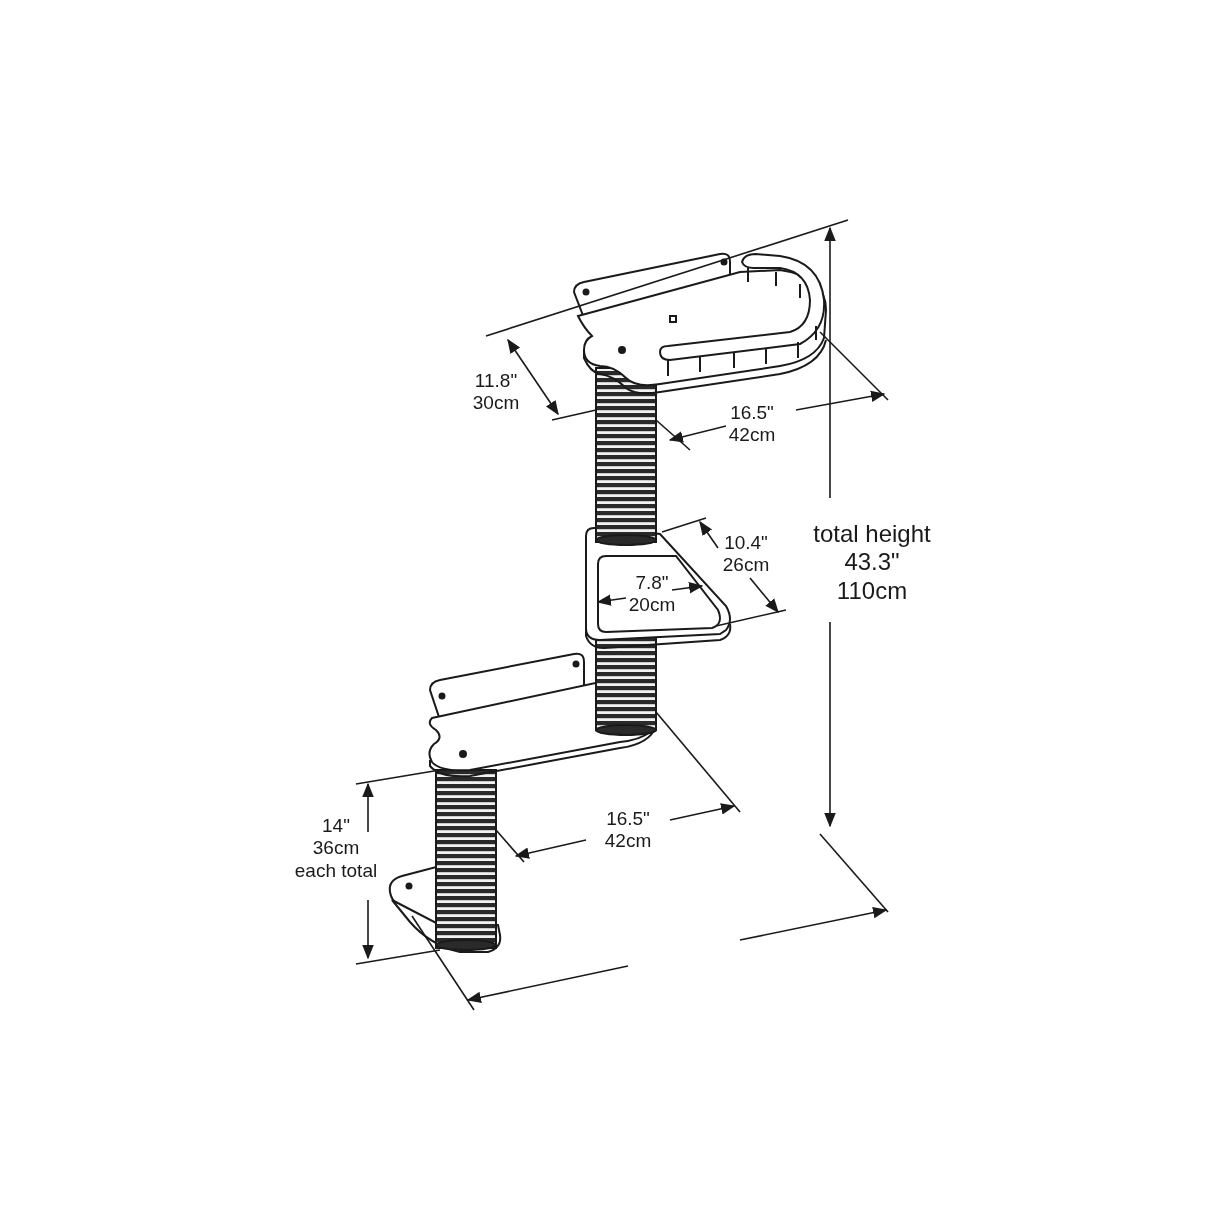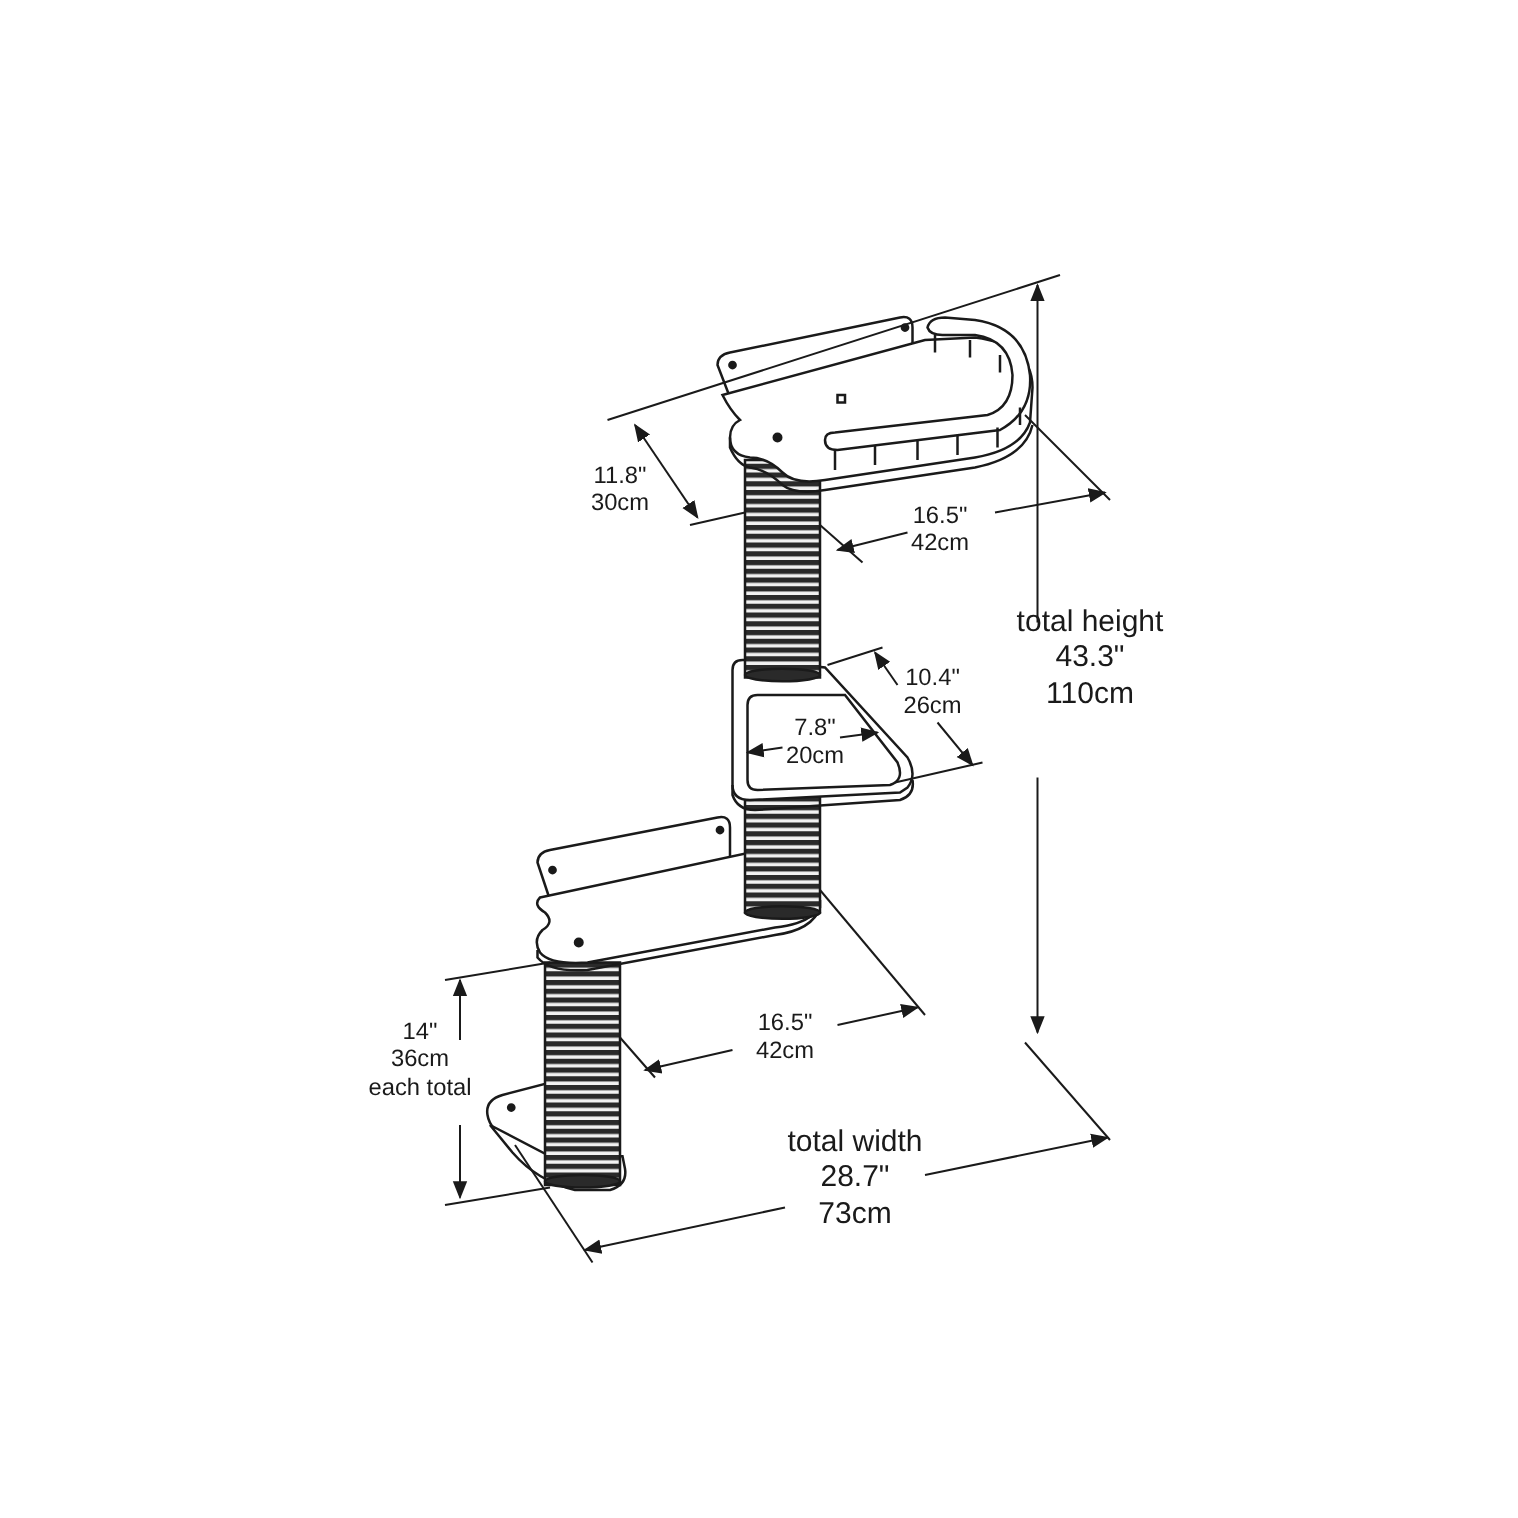--- a/index.html
+++ b/index.html
@@ -125,21 +125,21 @@
 </svg>
 
 <div class="lbl sm" style="left:496px;top:370px;">
   <span>11.8"</span>
   <span>30cm</span>
 </div>
 <div class="lbl sm" style="left:752px;top:402px;">
   <span>16.5"</span>
   <span>42cm</span>
 </div>
-<div class="lbl lg" style="left:872px;top:484px;">
+<div class="lbl lg" style="left:872px;top:520px;">
   <span>total height</span>
   <span>43.3"</span>
   <span>110cm</span>
 </div>
 <div class="lbl sm" style="left:746px;top:532px;">
   <span>10.4"</span>
   <span>26cm</span>
 </div>
 <div class="lbl sm" style="left:652px;top:572px;">
   <span>7.8"</span>
@@ -147,18 +147,13 @@
 </div>
 <div class="lbl sm" style="left:628px;top:808px;">
   <span>16.5"</span>
   <span>42cm</span>
 </div>
 <div class="lbl sm" style="left:336px;top:815px;">
   <span>14"</span>
   <span>36cm</span>
   <span>each total</span>
 </div>
-<div class="lbl lg" style="left:684px;top:900px;">
-  <span>total width</span>
-  <span>28.7"</span>
-  <span>73cm</span>
-</div>
 </div>
 
 </body></html>

